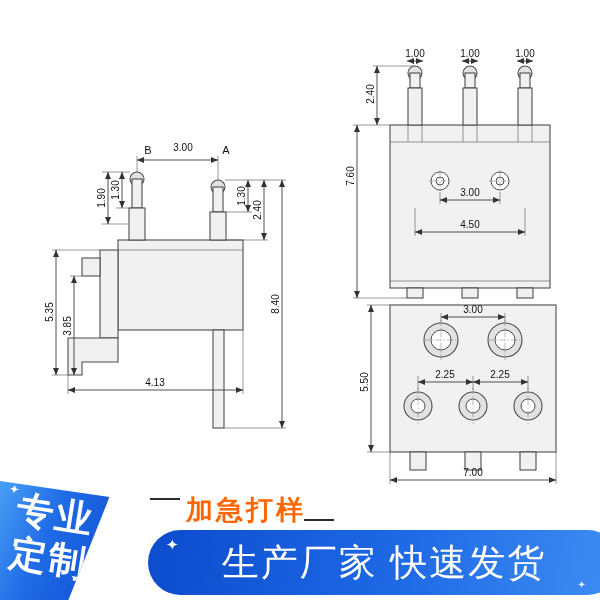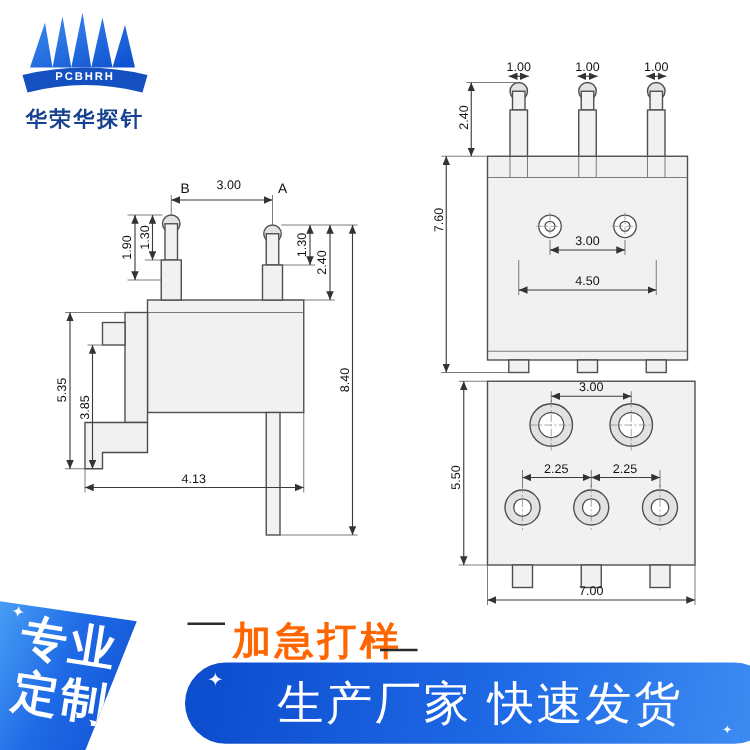--- a/index.html
+++ b/index.html
@@ -23,51 +23,37 @@
   .lt{font-family:"Liberation Sans",sans-serif;font-size:11px;fill:#111;text-anchor:middle}
 
   
   .vbanner{position:absolute;left:0;top:476px;width:114px;height:124px;
            background:linear-gradient(115deg,#49a0f5 0%,#1f6ae6 45%,#0d4ecf 100%);
            clip-path:polygon(0 4%,96% 17%,60% 100%,0 100%)}
   .vtext{position:absolute;left:13px;top:17px;transform:rotate(9deg);color:#fff;
          font-weight:bold;font-size:37px;line-height:1.18;letter-spacing:2px}
   .star{position:absolute;color:#fff;line-height:1}
   .s1{left:9px;top:7px;font-size:13px;transform:rotate(9deg)}
-  .rush{position:absolute;left:186px;top:492px;font-size:31px;font-weight:bold;
+  .rush{position:absolute;left:186px;top:492px;font-size:27px;font-weight:bold;
         color:#ff6600;letter-spacing:3px;white-space:nowrap}
   .tagline{position:absolute;height:0;border-top:2px solid #2b2b2b;width:30px}
   .tl1{left:150px;top:498px}
   .tl2{left:304px;top:519px}
   .capsule{position:absolute;left:148px;top:530px;width:472px;height:65px;border-radius:34px;
            background:linear-gradient(100deg,#0d4ecf 5%,#1f6ae6 55%,#3f8ef2 100%);
            display:flex;align-items:center;justify-content:center}
   .capsule-text{color:#fff;font-size:37px;font-weight:normal;letter-spacing:2px;white-space:nowrap}
   .s2{left:18px;top:7px;font-size:15px}
   .s3{right:34px;bottom:5px;font-size:10px;opacity:.9}
 </style>
 </head>
 <body>
 
 <div class="stage">
 
-  <div class="logo">
-    <svg width="112" height="70" viewBox="0 0 112 70" style="position:relative">
-      <defs>
-        <linearGradient id="crownG" x1="0" y1="0" x2="1" y2="1">
-          <stop offset="0" stop-color="#3f8ef2"></stop>
-            <stop offset="1" stop-color="#0d4ecf"></stop>
-        </linearGradient>
-      </defs>
-      <path fill="url(#crownG)" d="M12,46 L24,10 L30,46 L38,5 L45,46 L54,2 L61,46 L70,6 L78,46 L88,12 L96,46 Z"></path>
-      <path fill="#1550c0" d="M6,52 Q56,40 106,52 L102,66 Q56,54 10,66 Z"></path>
-      <text x="56" y="56" text-anchor="middle" fill="#fff" font-size="9" font-weight="bold" letter-spacing="1.5" font-family="Liberation Sans, sans-serif">PCBHRH</text>
-    </svg>
-    <div class="company">华荣华探针</div>
-  </div>
 
   <svg style="left:30px;top:138px" width="260" height="296" viewBox="0 0 260 296">
     <defs>
       <marker id="arrA" markerUnits="userSpaceOnUse" markerWidth="8" markerHeight="6" refX="7" refY="3" orient="auto-start-reverse">
         <path d="M0,0 L7,3 L0,6 Z" fill="#333"></path>
       </marker>
     </defs>
 
     <g>
       <rect class="ol" x="88" y="102" width="125" height="90"></rect>

